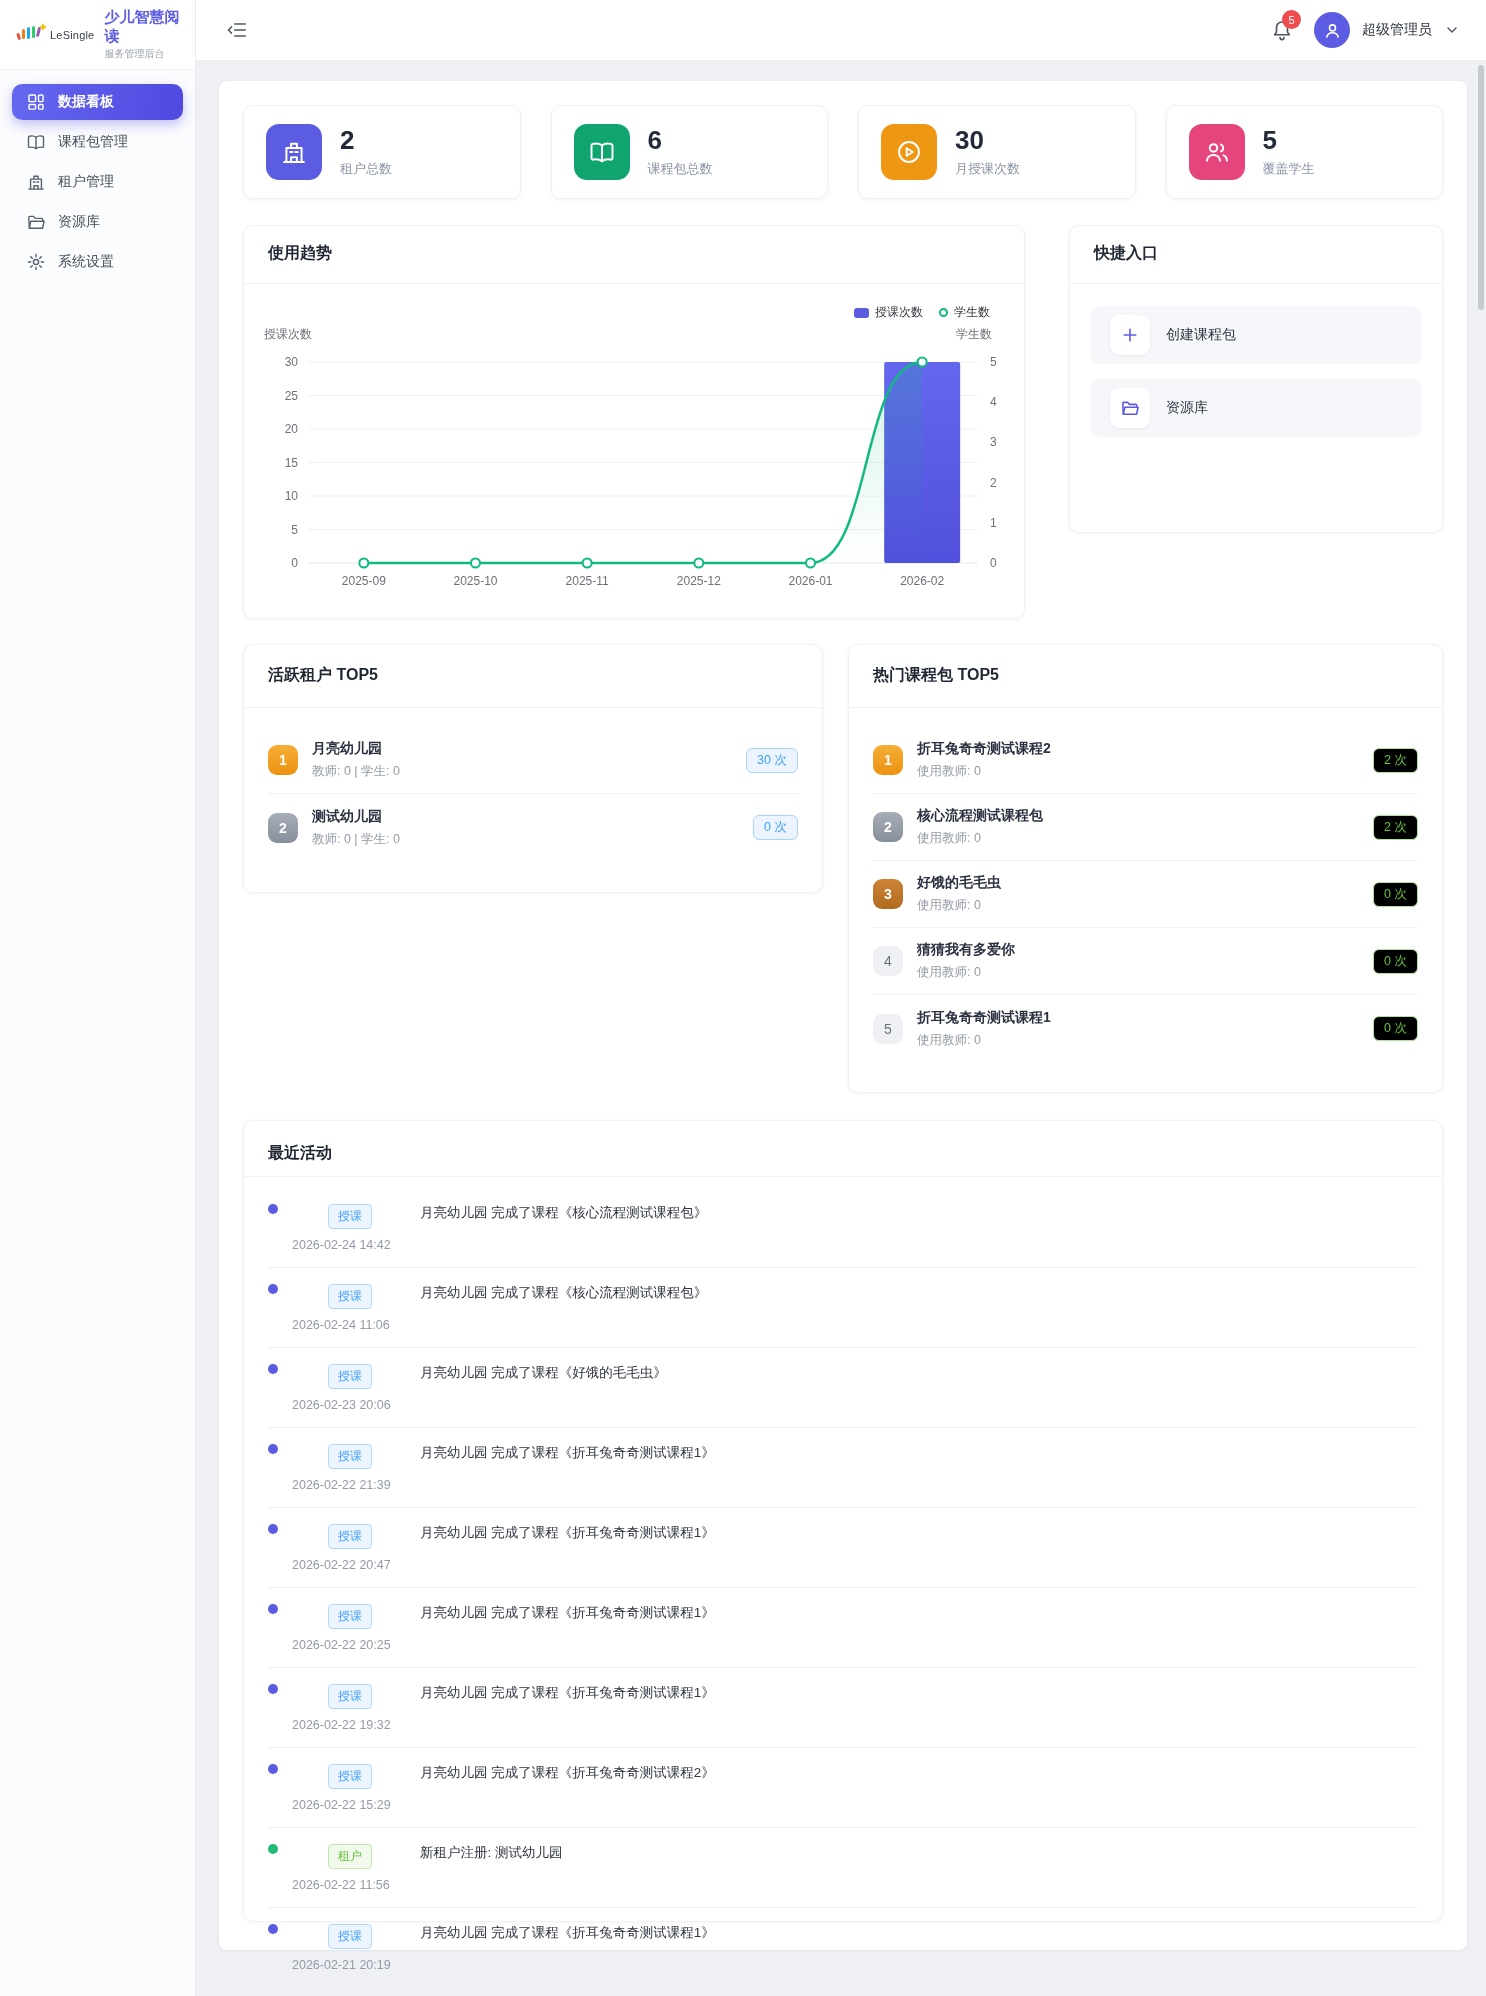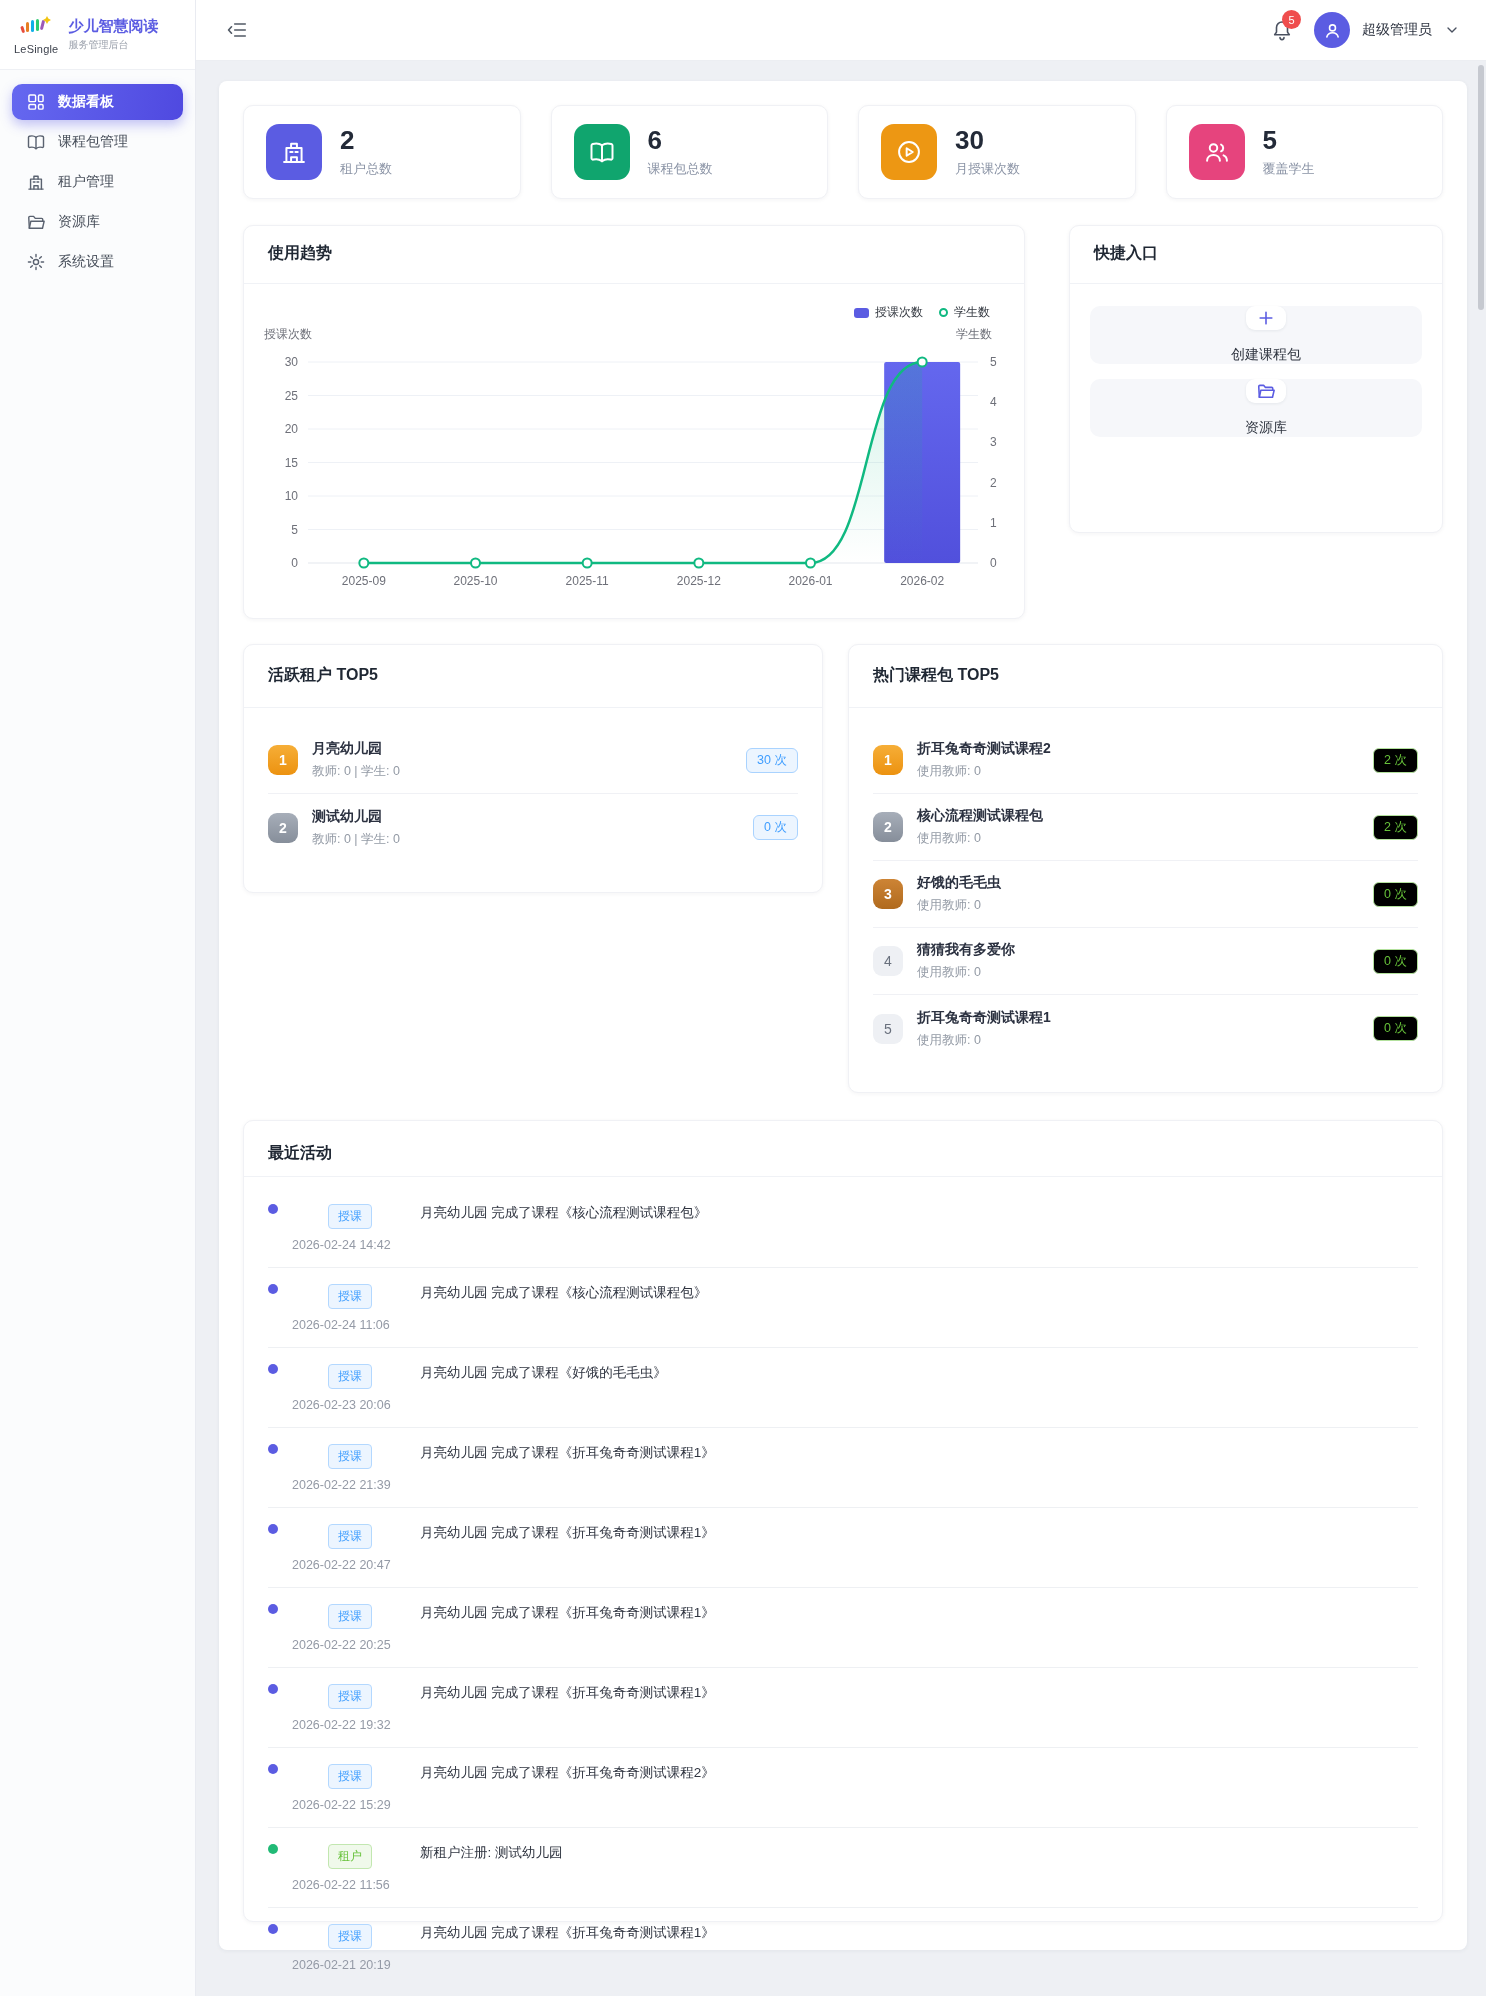--- a/index.html
+++ b/index.html
@@ -2,21 +2,21 @@
 <html><head>
 <meta charset="utf-8">
 <style>
   * { margin:0; padding:0; box-sizing:border-box; }
   html,body { width:1486px; height:1996px; }
   body { font-family:"Liberation Sans","DejaVu Sans",sans-serif; background:#eef0f4; color:#303133; position:relative; overflow:hidden; }
 
   
   .sidebar { position:absolute; left:0; top:0; width:196px; height:1996px; background:#fbfcfd; border-right:1px solid #e9ebf1; z-index:5; }
   .logo-area { height:70px; border-bottom:1px solid #eef0f4; display:flex; align-items:center; padding:0 10px 0 14px; gap:10px; background:#fff; }
-  .logo-block { display:flex; flex-direction:column; align-items:center; }
+  .logo-block { display:flex; flex-direction:row; align-items:center; }
   .logo-text { font-size:11px; color:#3a3f4a; margin-top:1px; letter-spacing:.2px; }
   .app-title { font-size:15px; font-weight:bold; color:#5b5ce2; line-height:1.25; }
   .app-subtitle { font-size:10px; color:#9aa0ab; margin-top:2px; }
   .menu { padding:14px 12px; }
   .menu-item { height:36px; border-radius:10px; display:flex; align-items:center; gap:12px; padding-left:14px; margin-bottom:4px; color:#474e5a; font-size:14px; cursor:pointer; }
   .menu-item .ic { width:20px; height:20px; color:#5a6270; flex:0 0 20px; }
   .menu-item.active { background:linear-gradient(100deg,#6568f0,#4f49e0); color:#fff; box-shadow:0 5px 12px rgba(86,86,230,.35); font-weight:bold; }
   .menu-item.active .ic { color:#fff; }
 
   
@@ -52,21 +52,21 @@
   .legend { position:absolute; top:78px; right:34px; display:flex; align-items:center; gap:16px; font-size:12px; color:#333840; }
   .legend .item { display:flex; align-items:center; gap:6px; cursor:pointer; }
   .lg-bar { width:15px; height:10px; border-radius:3px; background:#5b5ce2; display:inline-block; }
   .lg-ring { width:9px; height:9px; border-radius:50%; border:2.5px solid #10b981; background:#fff; display:inline-block; }
   .axis-name { position:absolute; top:100px; font-size:12px; color:#6e7079; }
   .axis-name.left { left:20px; }
   .axis-name.right { right:32px; }
   #trend-svg { position:absolute; left:0; top:0; }
 
   .quick-list { position:absolute; top:80px; left:20px; right:20px; }
-  .quick-item { height:58px; background:#f6f7fa; border-radius:10px; display:flex; align-items:center; padding-left:20px; gap:16px; margin-bottom:15px; cursor:pointer;flex-direction:column; }
+  .quick-item { height:58px; background:#f6f7fa; border-radius:10px; display:flex; align-items:center; padding-left:20px; gap:16px; margin-bottom:15px; cursor:pointer; }
   .quick-ic-box { width:40px; height:40px; background:#fff; border-radius:9px; box-shadow:0 1px 3px rgba(31,45,61,.08); display:flex; align-items:center; justify-content:center; color:#5b5ce2; }
   .quick-ic-box .ic { width:20px; height:20px; }
   .quick-label { font-size:14px; color:#2f3540; }
 
   .row3 { display:flex; gap:25px; margin-bottom:27px; }
   .tenants-card { width:580px; height:249px; }
   .courses-card { width:595px; height:449px; }
   .row3 .card h3 { top:20px; }
   .row3 .card .card-divider { top:62px; }
   .top5-list { position:absolute; top:62px; left:24px; right:24px; padding-top:20px; }

